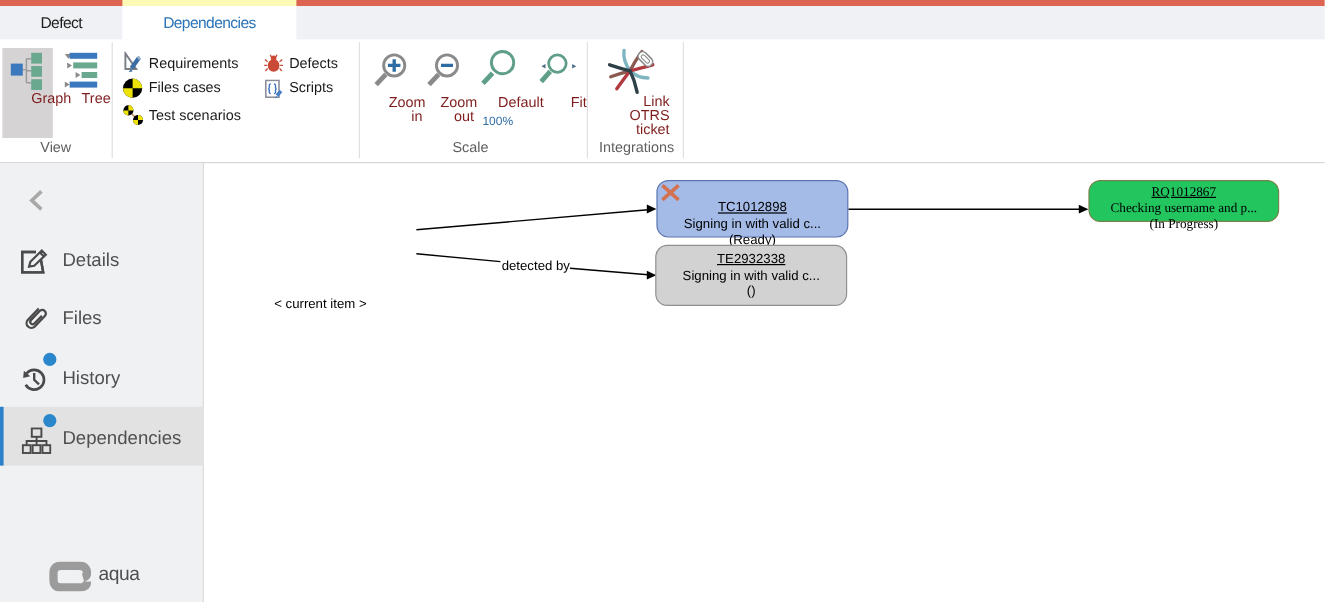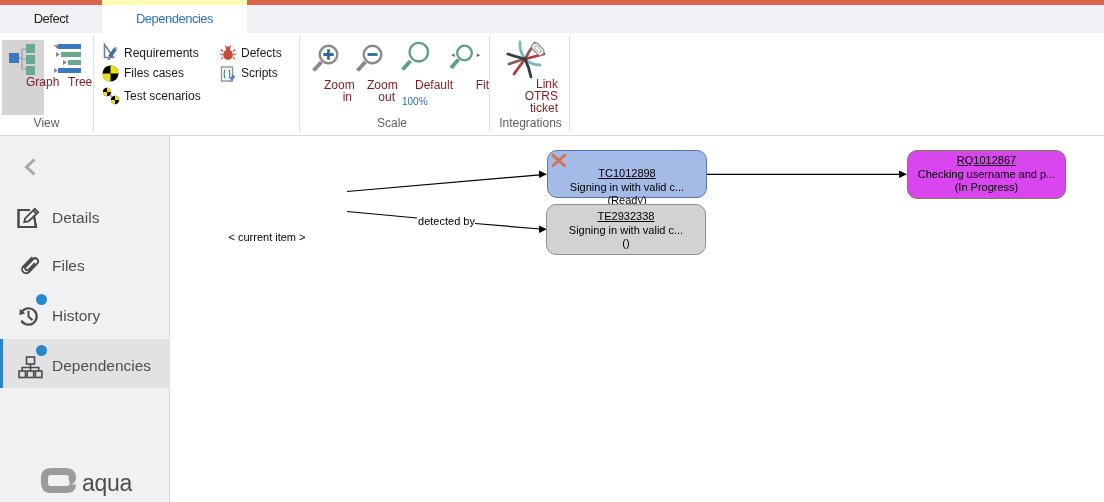--- a/index.html
+++ b/index.html
@@ -23,21 +23,21 @@
 .smalllabel { font-size:12px; color:#1a1a1a; height:15px; line-height:15px; }
 
 .sidebar { left:0; top:136px; width:170px; height:366px; background:#f0f1f3; border-right:1px solid #dbdbdb; }
 .navtext { font-size:15.5px; color:#4f4f4f; height:20px; line-height:20px; }
 .selrow { left:0; top:339px; width:170px; height:49px; background:#e2e2e2; }
 .selbar { left:0; top:339px; width:3px; height:49px; background:#2b82cb; }
 .dot { width:11px; height:11px; border-radius:50%; background:#2b87cc; }
 
 .node { position:absolute; border-radius:10px; font-size:11px; color:#000; text-align:center; line-height:13.5px; }
 .node .u { text-decoration:underline; }
-.curitem { font-size:11px; color:#000; text-align:center; }
+.curitem { font-size:11px; color:#000; text-align:center;margin-top:17px; }
 </style>
 </head>
 <body>
 <div class="page">
   <div class="abs topbar"></div>
   <div class="abs tabstrip"></div>
   <div class="abs tab-defect">Defect</div>
   <div class="abs tab-active">Dependencies</div>
   <div class="abs yellowtab"></div>
 
@@ -211,21 +211,21 @@
       <rect x="9.2" y="15" width="6.5" height="6.5"></rect>
       <rect x="17.4" y="15" width="6.5" height="6.5"></rect>
       <path d="M12.5 8 L12.5 11.5 M4.2 15 L4.2 11.5 L20.7 11.5 L20.7 15 M12.5 11.5 L12.5 15"></path>
     </g>
   </svg>
   <div class="abs navtext" style="left:52px; top:356px;">Dependencies</div>
 
   <svg class="abs" style="left:41px; top:468px;" width="35" height="25" viewBox="0 0 35 25">
     <path d="M28.2 13.4 Q31.5 12.4 31.5 10 Q31.5 3.5 25 3.5 L10 3.5 Q3.5 3.5 3.5 10 L3.5 15 Q3.5 21.5 10 21.5 L25.5 21.5 Q31.5 21.5 31.5 16.5" stroke="#9b9b9b" stroke-width="7" fill="none"></path>
   </svg>
-  <div class="abs" style="left:82px; top:470px; font-size:23px; letter-spacing:-0.3px; color:#4f4f4f;">aqua</div>
+  <div class="abs" style="left:82px; top:470px; font-size:16px; letter-spacing:-0.3px; color:#4f4f4f;">aqua</div>
 
   <svg class="abs" style="left:170px; top:136px;" width="934" height="366" viewBox="0 0 934 366">
     <g stroke="#000" stroke-width="1.2" fill="none">
       <line x1="177" y1="55.5" x2="370" y2="38.8"></line>
       <line x1="177" y1="75.5" x2="247" y2="82"></line>
       <line x1="305" y1="87.5" x2="370" y2="93"></line>
       <line x1="537" y1="38.3" x2="731" y2="38.3"></line>
     </g>
     <g fill="#000">
       <path d="M377 38.2 L369 34.5 L369 41.9 Z"></path>
@@ -241,16 +241,16 @@
     <span class="u">TC1012898</span><br>Signing in with valid c...<br>(Ready)
   </div>
   <svg class="abs" style="left:550px; top:153px;" width="18" height="15" viewBox="0 0 18 15">
     <path d="M2 1.5 L15.5 13.5 M15.5 1.5 L2 13.5" stroke="#d4714e" stroke-width="3"></path>
   </svg>
 
   <div class="node" style="left:546px; top:204px; width:160px; height:51px; background:#d2d2d2; border:1.4px solid #909090; padding-top:5px;">
     <span class="u">TE2932338</span><br>Signing in with valid c...<br>()
   </div>
 
-  <div class="node" style="left:907px; top:150px; width:159px; height:49px; background:#d946ef; border:1.4px solid #75834a; padding-top:3px;">
+  <div class="node" style="left:907px; top:150px; width:159px; height:35px; background:#22c55e; border:1.4px solid #75834a; padding-top:3px;font-family:Liberation Serif, serif;">
     <span class="u">RQ1012867</span><br>Checking username and p...<br>(In Progress)
   </div>
 </div>
 
 </body></html>

